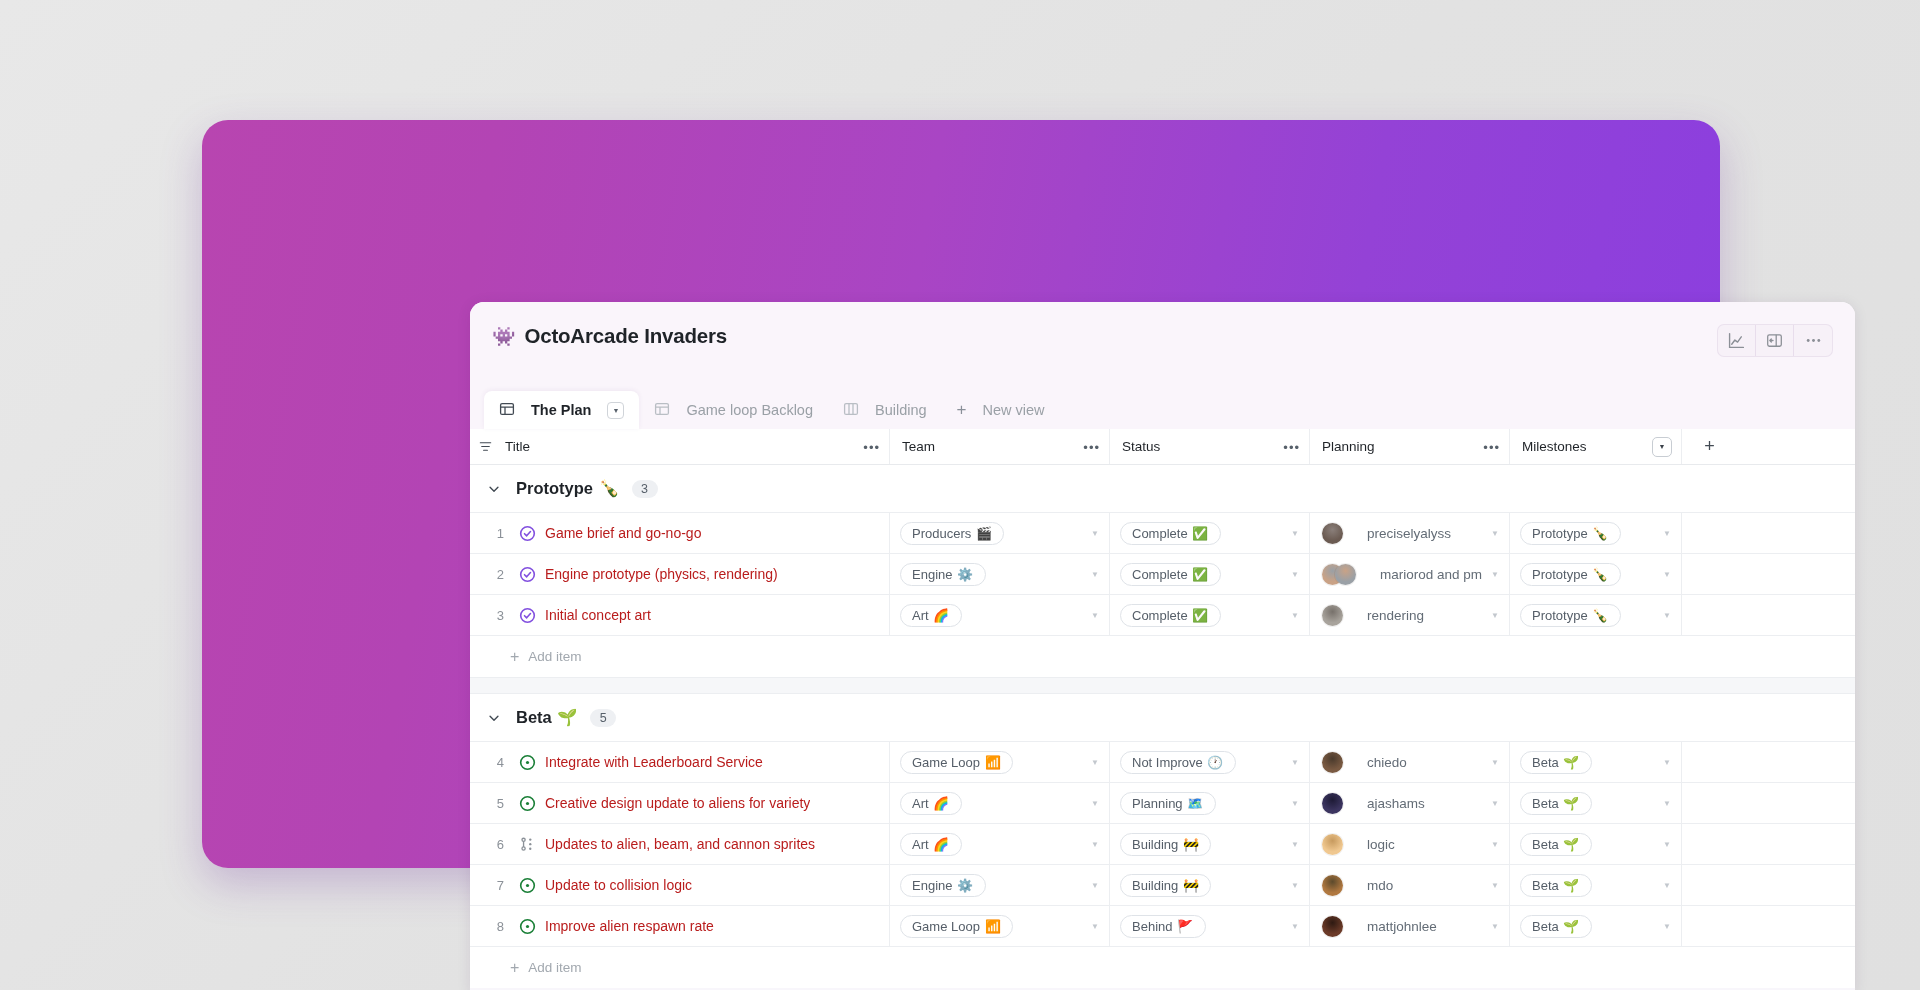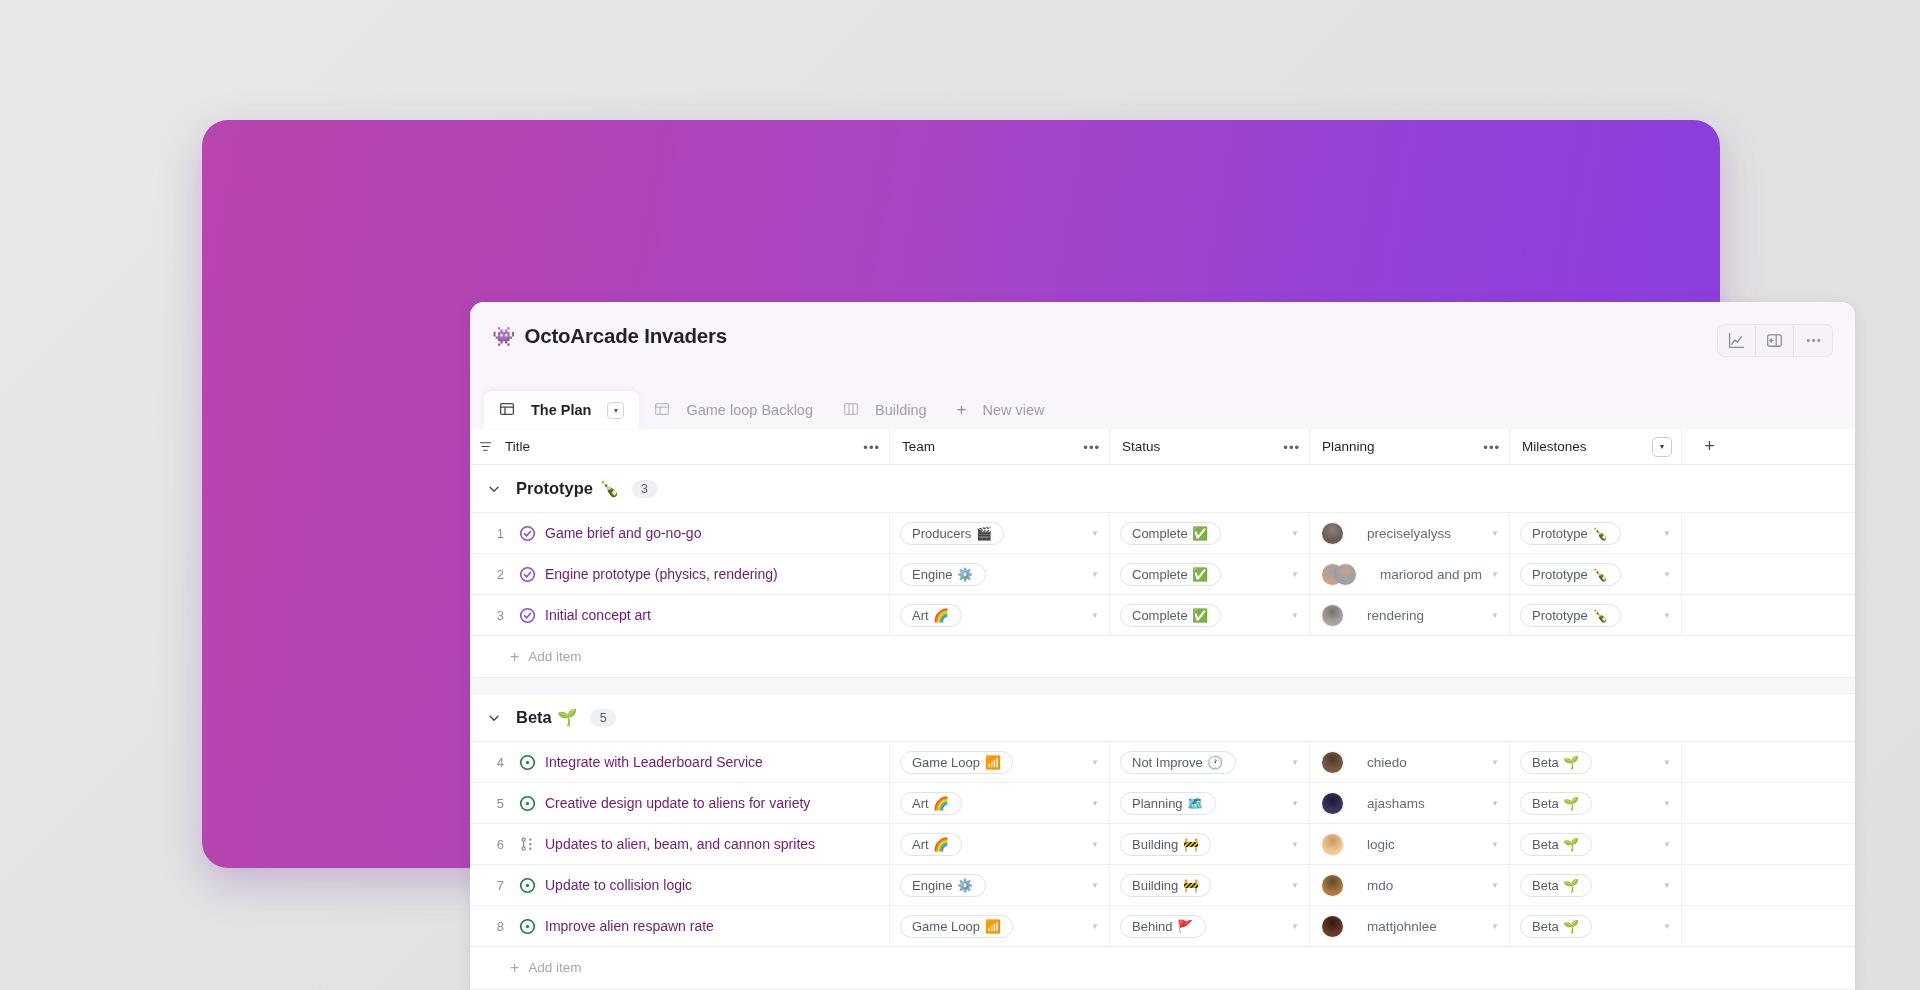--- a/index.html
+++ b/index.html
@@ -156,21 +156,21 @@
   .cell { display: flex; align-items: center; border-right: 1px solid #eceef1; position: relative; }
   .c-title    { width: 420px; padding-left: 8px; gap: 8px; }
   .c-team     { width: 220px; padding-left: 10px; }
   .c-status   { width: 200px; padding-left: 10px; }
   .c-assignee { width: 200px; padding-left: 12px; gap: 24px; }
   .c-milestone{ width: 172px; padding-left: 10px; }
   .c-end      { width: 55px; border-right: none; }
 
   .rownum { width: 26px; text-align: right; font-size: 13px; color: #8b9198; flex: none; }
   .item-icon { width: 19px; height: 19px; flex: none; display: flex; align-items: center; justify-content: center; margin-left: 6px; }
-  .item-text { font-size: 14px; color: #701a75; white-space: nowrap; overflow: hidden; text-overflow: ellipsis; }
+  .item-text { font-size: 14px; color: #b91c1c; white-space: nowrap; overflow: hidden; text-overflow: ellipsis; }
 
   .pill {
     display: inline-flex; align-items: center; gap: 5px;
     border: 1px solid #dfe3e8; border-radius: 999px;
     padding: 3px 11px; font-size: 13px; color: #555e68;
     background: #fff; white-space: nowrap;
   }
   .cell-caret {
     position: absolute; right: 10px; top: 50%; transform: translateY(-50%);
     font-size: 8px; color: #c3c8ce;

